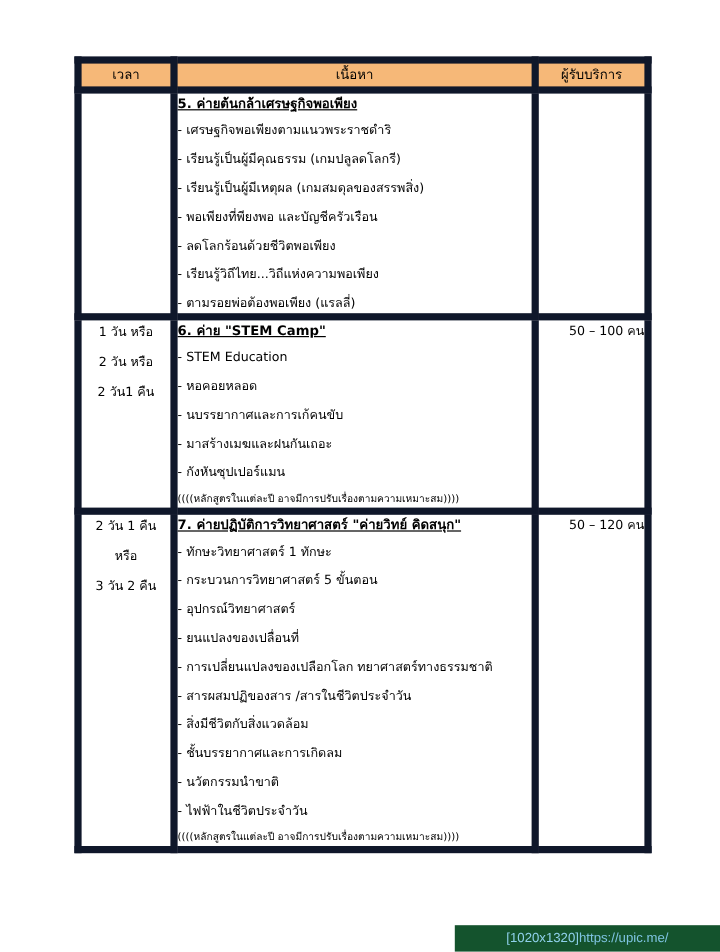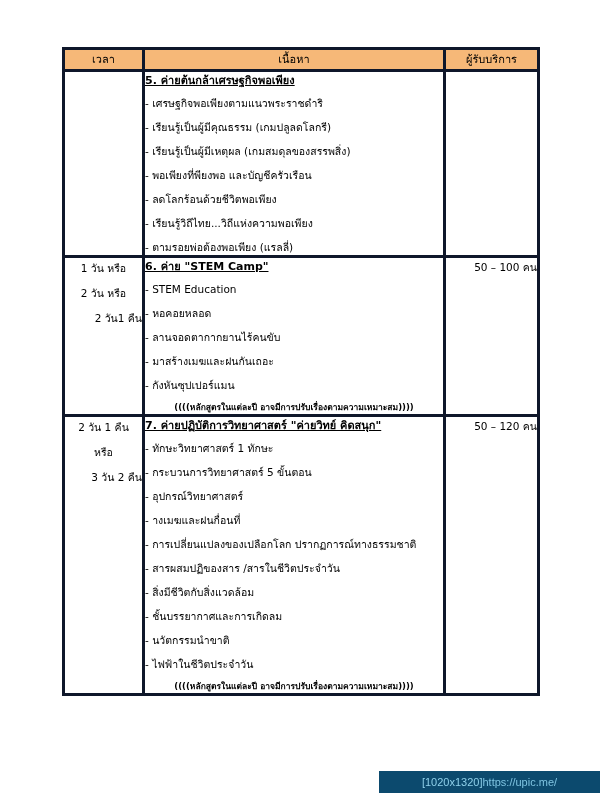--- a/index.html
+++ b/index.html
@@ -24,21 +24,21 @@
   }
   .doc-table {
     position: absolute;
     left: 62px;
     top: 47px;
     width: 477px;
     border-collapse: collapse;
     table-layout: fixed;
   }
   .doc-table td, .doc-table th {
-    border: 3px solid #0f172a;
+    border: 6px solid #0f172a;
     vertical-align: top;
     padding: 0;
   }
   thead th {
     background: #f6b878;
     text-align: center;
     font-weight: normal;
     font-size: 11px;
     color: #000;
     padding: 4px 0 5px 0;
@@ -77,39 +77,37 @@
   .item {
     line-height: 16px;
     margin: 0 0 8px 0;
     padding-left: 12px;
     text-indent: -12px;
     font-size: 10.5px;
   }
   .item:last-child { margin-bottom: 0; }
   .note {
     font-size: 8.5px;
-    text-align: center;
     margin: 6px 0 0 0;
     line-height: 13px;
     color: #000;
-    font-weight: bold;
   }
   .time-line {
     display: block;
     margin-bottom: 4px;
   }
-  .time-line:last-child { margin-bottom: 0; text-align: right; }
+  .time-line:last-child { margin-bottom: 0; }
 
   .footer-bar {
     position: absolute;
     left: 379px;
     top: 771px;
     width: 221px;
     height: 22px;
-    background: #0c4a6e;
+    background: #14532d;
     color: #8fd0ea;
     font-size: 11px;
     line-height: 22px;
     text-align: center;
     font-family: "Liberation Sans", sans-serif;
     letter-spacing: 0px;
   }
   .footer-bar .dim { color: #7fc4e2; }
 </style>
 </head>
@@ -150,41 +148,41 @@
       <tr>
         <td class="cell-time">
           <span class="time-line">1 วัน หรือ</span>
           <span class="time-line">2 วัน หรือ</span>
           <span class="time-line">2 วัน1 คืน</span>
         </td>
         <td class="cell-content">
           <div class="sec-title">6. ค่าย "STEM Camp"</div>
           <div class="item">- STEM Education</div>
           <div class="item">- หอคอยหลอด</div>
-          <div class="item">- ลานจอดตากากยานไร้คนขับ</div>
+          <div class="item">- นบรรยากาศและการเก้คนขับ</div>
           <div class="item">- มาสร้างเมฆและฝนกันเถอะ</div>
           <div class="item">- กังหันซุปเปอร์แมน</div>
           <div class="note">((((หลักสูตรในแต่ละปี อาจมีการปรับเรื่องตามความเหมาะสม))))</div>
         </td>
         <td class="cell-target">50 – 100 คน</td>
       </tr>
 
       <tr>
         <td class="cell-time">
           <span class="time-line">2 วัน 1 คืน</span>
           <span class="time-line">หรือ</span>
           <span class="time-line">3 วัน 2 คืน</span>
         </td>
         <td class="cell-content">
           <div class="sec-title">7. ค่ายปฏิบัติการวิทยาศาสตร์ "ค่ายวิทย์ คิดสนุก"</div>
           <div class="item">- ทักษะวิทยาศาสตร์ 1 ทักษะ</div>
           <div class="item">- กระบวนการวิทยาศาสตร์ 5 ขั้นตอน</div>
           <div class="item">- อุปกรณ์วิทยาศาสตร์</div>
-          <div class="item">- างเมฆและฝนกื่อนที่</div>
-          <div class="item">- การเปลี่ยนแปลงของเปลือกโลก ปรากฏการณ์ทางธรรมชาติ</div>
+          <div class="item">- ยนแปลงของเปลื่อนที่</div>
+          <div class="item">- การเปลี่ยนแปลงของเปลือกโลก ทยาศาสตร์ทางธรรมชาติ</div>
           <div class="item">- สารผสมปฏิของสาร /สารในชีวิตประจำวัน</div>
           <div class="item">- สิ่งมีชีวิตกับสิ่งแวดล้อม</div>
           <div class="item">- ชั้นบรรยากาศและการเกิดลม</div>
           <div class="item">- นวัตกรรมนำขาติ</div>
           <div class="item">- ไฟฟ้าในชีวิตประจำวัน</div>
           <div class="note">((((หลักสูตรในแต่ละปี อาจมีการปรับเรื่องตามความเหมาะสม))))</div>
         </td>
         <td class="cell-target">50 – 120 คน</td>
       </tr>
 

